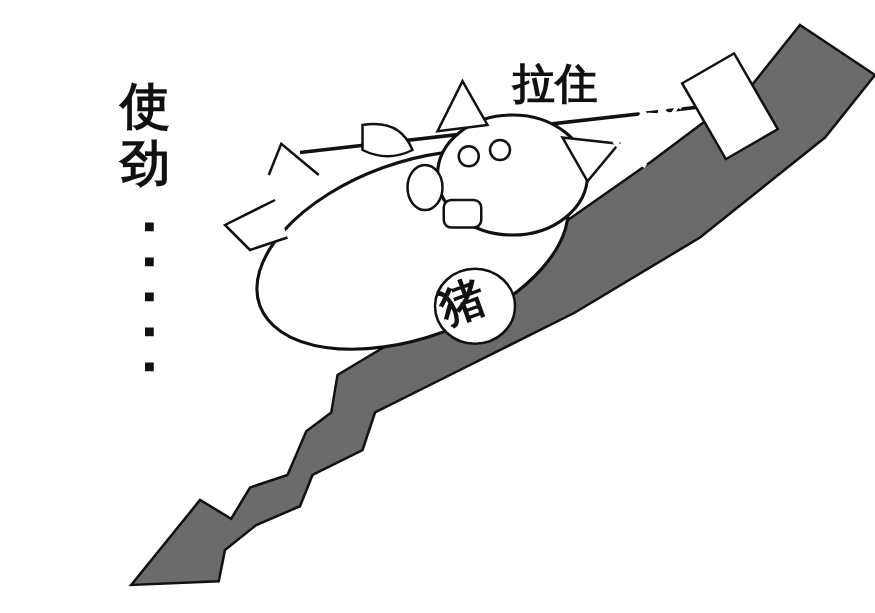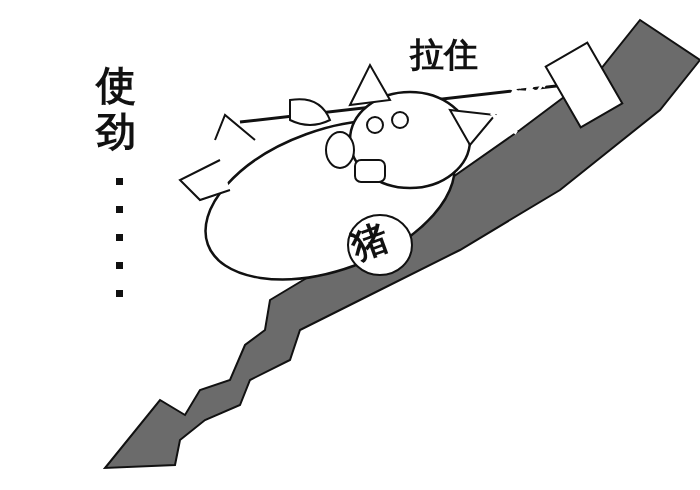--- a/index.html
+++ b/index.html
@@ -2,21 +2,21 @@
 <html><head>
 <meta charset="utf-8">
 <style>
   html,body{margin:0;padding:0;background:#fff;}
   body{width:700px;height:490px;position:relative;overflow:hidden;font-family:"DejaVu Sans",sans-serif;}
   .label{position:absolute;font-weight:bold;color:#111;}
   #v-text{left:96px;top:62px;font-size:40px;line-height:46px;width:50px;}
   #v-text span{display:block;}
   .dots{position:absolute;left:116px;top:178px;width:10px;}
   .dot{width:7px;height:7px;background:#111;margin-bottom:21px;}
-  #pull{left:410px;top:32px;font-size:34px;}
+  #pull{left:410px;top:44px;font-size:34px;}
   #price{left:480px;top:118px;font-size:34px;color:#fff;transform:rotate(-58deg);transform-origin:left top;width:120px;}
   #pig-char{left:352px;top:218px;font-size:36px;color:#111;transform:rotate(-20deg);}
   svg{position:absolute;left:0;top:0;}
 </style>
 </head>
 <body>
 
 <svg width="700" height="490">
 
   <path d="M640,20 L700,60 L660,110 L560,190 L460,250 L360,300 L300,330 L290,360 L250,380 L240,405 L205,420 L180,440 L175,465 L105,468 L160,400 L185,415 L200,390 L230,380 L245,345 L265,330 L270,300 L320,270 L420,200 L520,130 L600,70 Z" fill="#6b6b6b" stroke="#111" stroke-width="2"></path>

